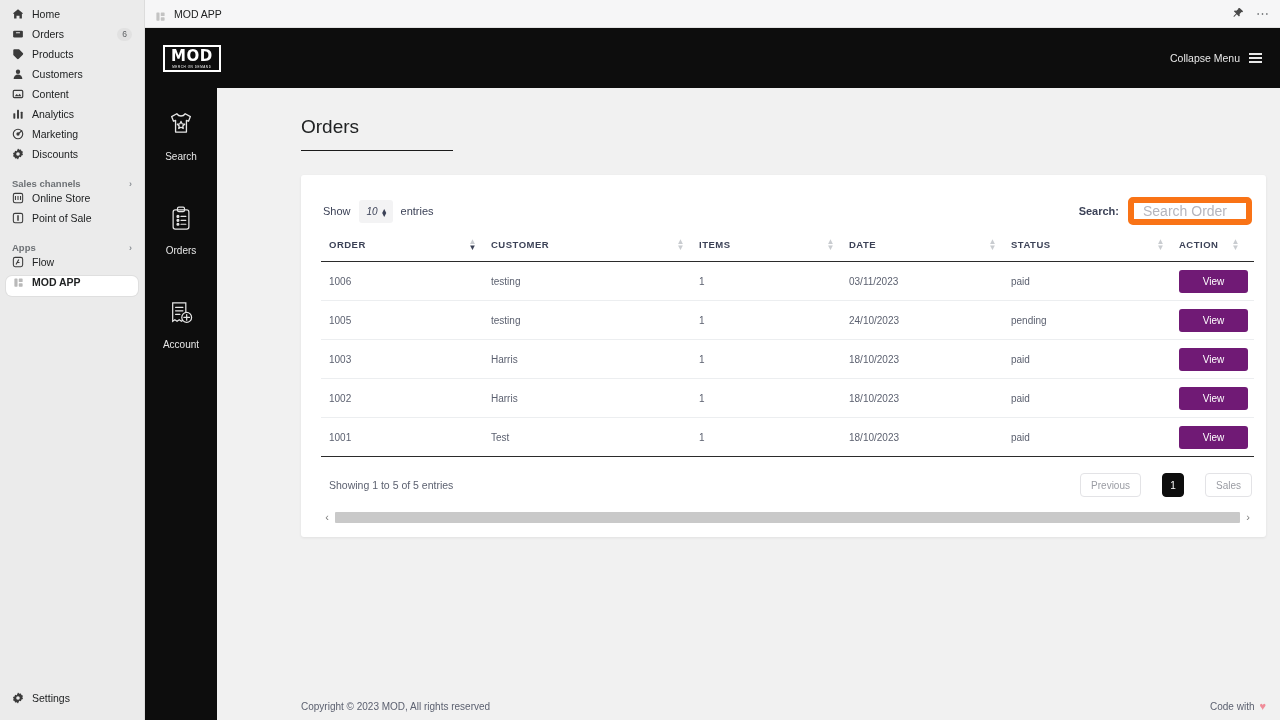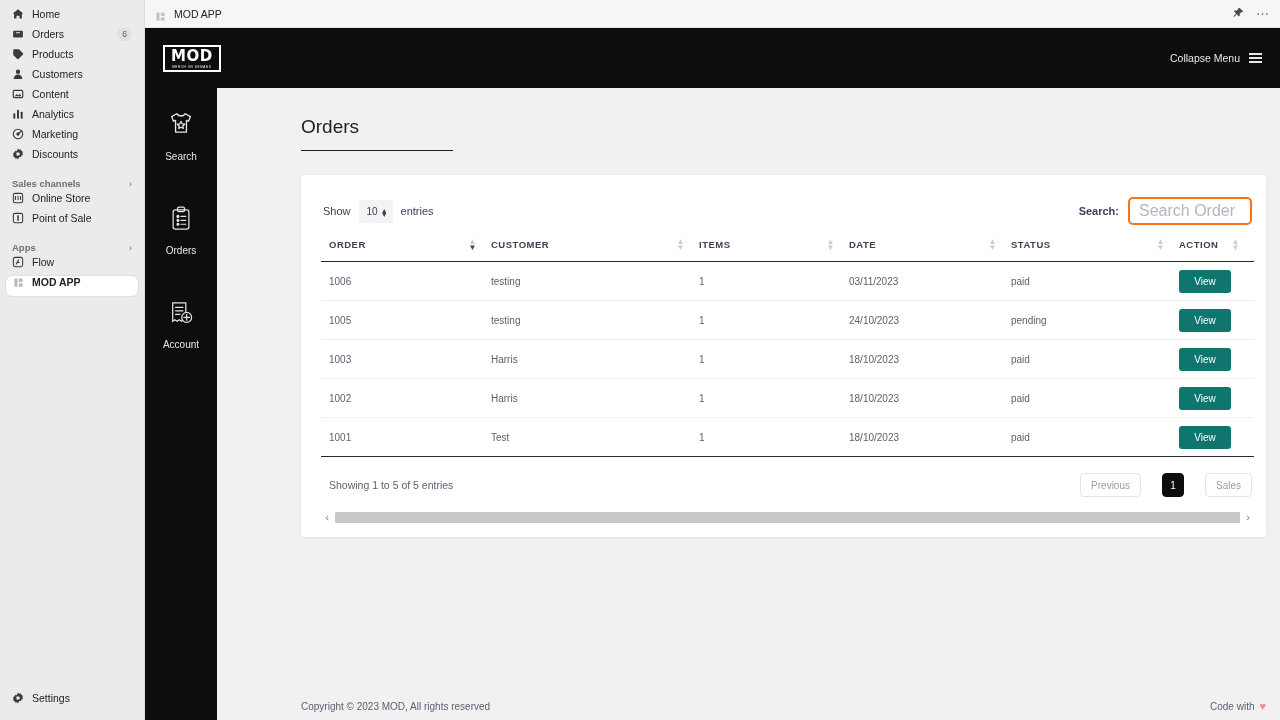--- a/index.html
+++ b/index.html
@@ -92,29 +92,29 @@
     margin: 24px 14px 0 84px; background: #fff; border-radius: 3px;
     box-shadow: 0 1px 3px rgba(0,0,0,.07); padding: 16px 12px 14px 20px;
     flex: 0 0 auto;
   }
 
   .table-controls { display: flex; align-items: center; padding: 6px 0 14px 0; }
   .show-entries { display:flex; align-items:center; gap: 8px; font-size: 11px; color:#3c4257; padding-left: 2px;}
   .sel {
     background: #f3f3f4; border: none; border-radius: 3px; font-size: 10px;
     color:#3c4257; padding: 6px 4px 6px 8px; display:flex; align-items:flex-end; gap:3px;
-    cursor: pointer; min-width: 34px;
+    cursor: pointer; min-width: 34px; font-style: italic;
   }
   .stepper { display:flex; flex-direction:column; line-height:4px; font-size:7px; color:#3c4257; }
 
   .search-wrap { margin-left: auto; display:flex; align-items:center; gap: 9px; padding-right: 2px; }
   .search-label { font-size: 11px; color:#3c4257;font-weight:bold; }
   .search-input {
-    width: 124px; height: 28px; border: 2px solid #f97316; border-radius: 5px;
-    font-size: 16px; color:#6d7175; padding: 0 9px; outline: none;
+    width: 124px; height: 28px; border: 6px solid #f97316; border-radius: 5px;
+    font-size: 14px; color:#6d7175; padding: 0 9px; outline: none;
     font-family: "Liberation Sans", sans-serif; background:#fff;
   }
   .search-input::placeholder { color: #b5b5bd; }
 
   table { width: 100%; border-collapse: collapse; table-layout: fixed; }
   thead th {
     text-align: left; font-size: 9.5px; font-weight: 700; letter-spacing: .5px;
     color: #3c4257; padding: 0 0 11px 0; border-bottom: 1.5px solid #2b2b2b;
     position: relative;
   }
@@ -130,22 +130,22 @@
   tbody tr:last-child td { border-bottom: 1.5px solid #2b2b2b; }
   .col-order   { width: 170px; padding-left: 8px !important; }
   .col-customer{ width: 208px; }
   .col-items   { width: 150px; }
   .col-date    { width: 162px; }
   .col-status  { width: 168px; }
   .col-action  { width: auto; }
 
   .view-btn {
     display:inline-flex; align-items:center; justify-content:center;
-    background: #0f766e; color:#fff; font-size: 10px; border: none;
-    border-radius: 3px; width: 52px; height: 23px; cursor: pointer;
+    background: #701a75; color:#fff; font-size: 10px; border: none;
+    border-radius: 3px; width: 69px; height: 23px; cursor: pointer;
     font-family: "Liberation Sans", sans-serif;
   }
 
   .table-footer { display:flex; align-items:center; padding: 16px 2px 10px 8px; }
   .showing { font-size: 10.5px; color:#5c6170; }
   .pager { margin-left: auto; display:flex; align-items:flex-end; gap: 21px; }
   .pg {
     border: 1px solid #e3e3e6; background:#fff; border-radius: 4px;
     font-size: 10px; color:#9a9ca3; padding: 0 10px; height: 24px;
     display:flex; align-items:center; cursor: pointer;

